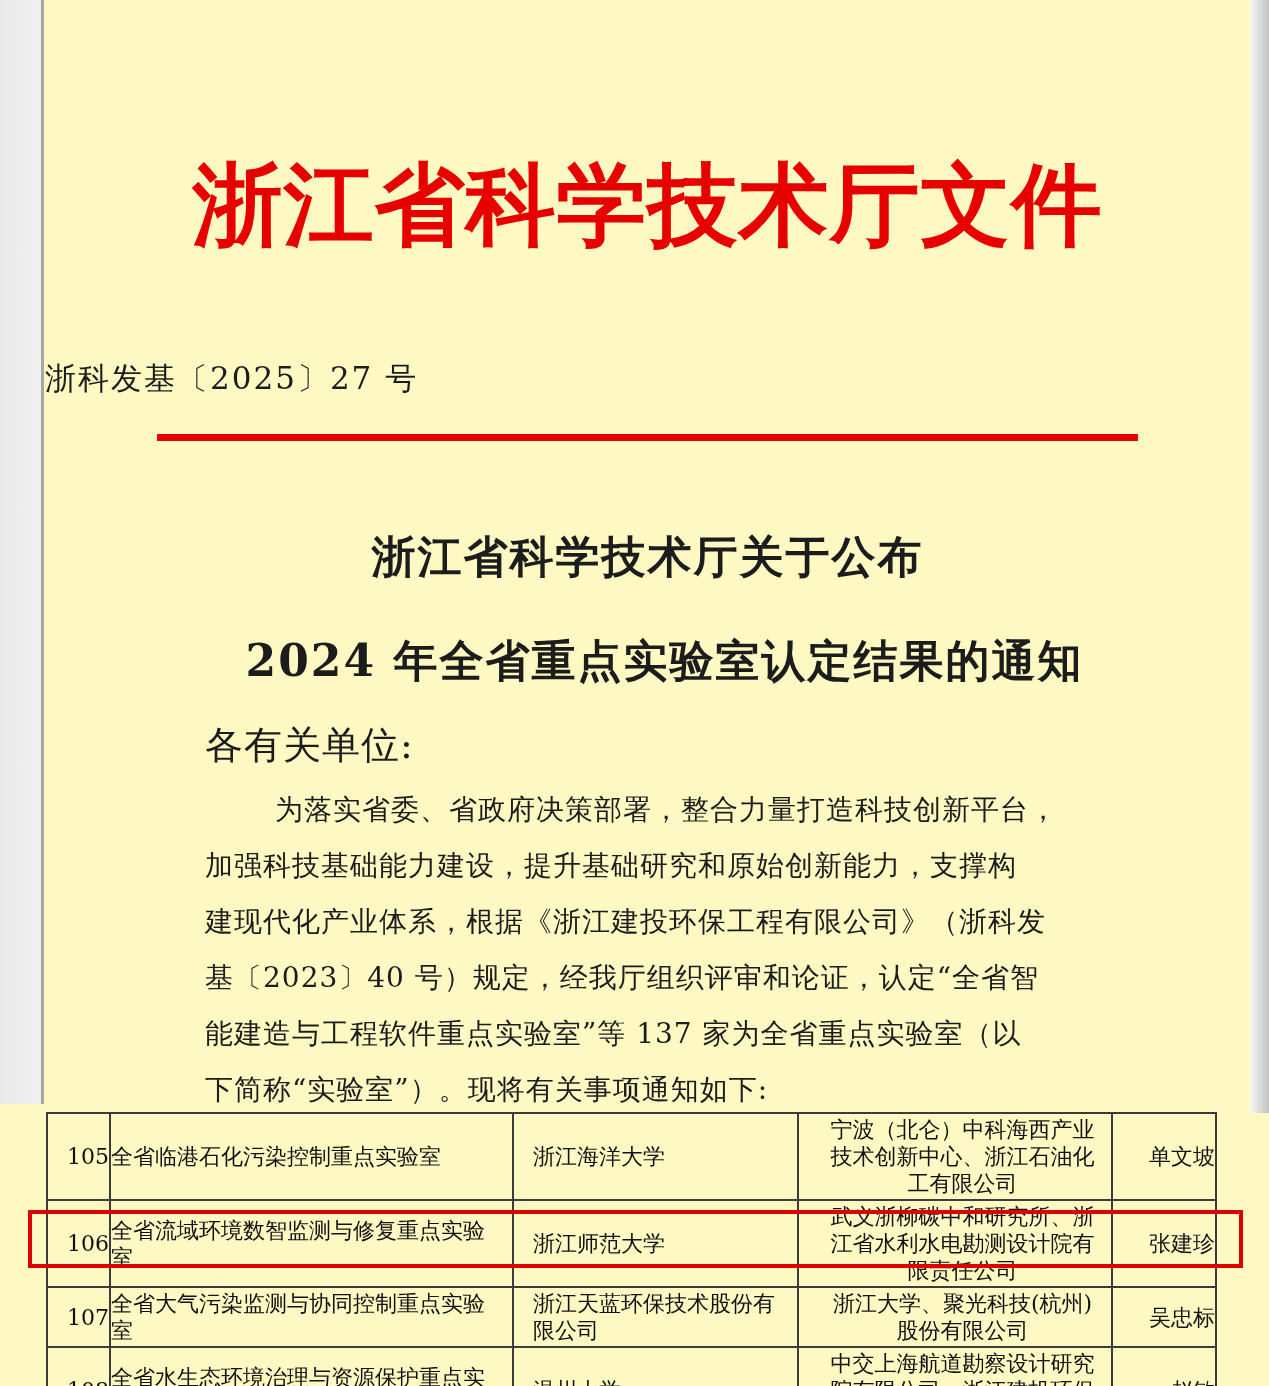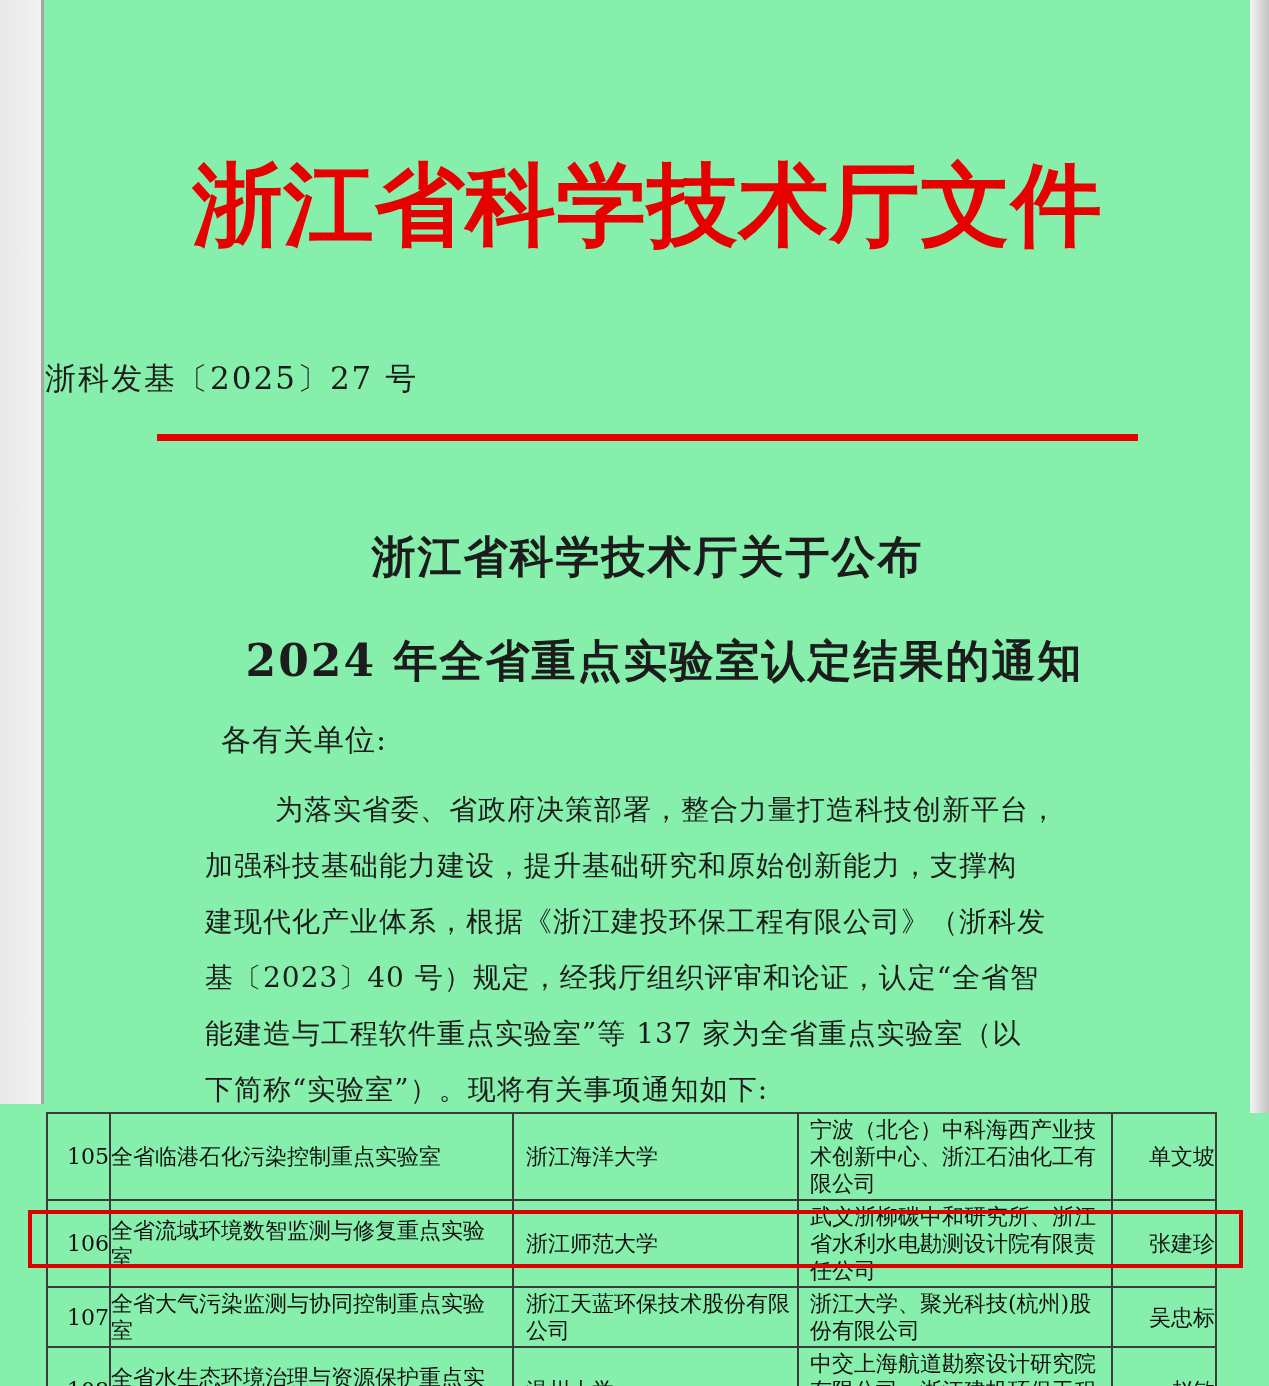--- a/index.html
+++ b/index.html
@@ -1,52 +1,52 @@
 <!DOCTYPE html>
 <html><head>
 <meta charset="utf-8">
 <style>
   html,body{margin:0;padding:0;background:#fff;}
   .screen{
-    position:relative;width:1269px;height:1386px;background:#86efac;overflow:hidden;
+    position:relative;width:1269px;height:1386px;background:#fef9c3;overflow:hidden;
     font-family:"DejaVu Serif","Liberation Serif",serif;color:#1c1c1c;
   }
   
   .edge-left{position:absolute;left:0;top:0;width:41px;height:1104px;
     background:linear-gradient(to right,#e9e9e9,#f1f1f1);border-right:3px solid #a6a6a6;}
   .edge-right{position:absolute;right:0;top:0;width:19px;height:1113px;
     background:linear-gradient(to right,#f5f5f5,#c2c2c2);}
   .doc{position:absolute;left:45px;top:0;width:1205px;height:1386px;}
 
   .red-title{position:absolute;top:148px;left:0;width:100%;text-align:center;
     font-size:90px;font-weight:900;letter-spacing:1px;line-height:1.25;}
   .doc-number{position:absolute;top:358px;left:0;width:100%;text-align:left;
     font-size:31px;letter-spacing:2px;}
   .red-rule{position:absolute;top:434px;left:112px;width:981px;height:7px;}
 
   .notice-title{position:absolute;left:0;width:100%;text-align:center;
     font-size:44px;font-weight:bold;letter-spacing:2px;}
   .notice-title.l1{top:528px;}
   .notice-title.l2{top:632px;padding-left:17px;}
 
-  .salutation{position:absolute;top:720px;left:160px;font-size:30px;letter-spacing:1px;margin-left:16px;}
+  .salutation{position:absolute;top:720px;left:160px;font-size:38px;letter-spacing:1px;}
   .body-block{position:absolute;top:782px;left:160px;width:950px;}
   .body-line{height:56px;line-height:56px;font-size:28px;letter-spacing:1px;white-space:nowrap;}
   .body-line.first{text-indent:70px;}
 
   
   .result-table{position:absolute;left:46px;top:1112px;border-collapse:collapse;table-layout:fixed;
     width:1169px;font-size:22px;line-height:27px;}
   .result-table td{border:2px solid #3c3c3c;padding:2px 0;vertical-align:middle;
     font-family:"DejaVu Serif","Liberation Serif",serif;color:#111;}
   .result-table tr{height:54px;}
   td.c-no{text-align:right;}
   td.c-lab{text-align:left;padding-right:6px;}
-  td.c-host{text-align:left;padding-left:12px;padding-right:6px;}
-  td.c-partners{text-align:left;padding-left:11px;padding-right:8px;margin-top:30px;}
+  td.c-host{text-align:left;padding-left:19px;padding-right:6px;}
+  td.c-partners{text-align:center;padding-left:23px;padding-right:8px;margin-top:30px;}
   td.c-director{text-align:right;}
 
   .highlight-box{position:absolute;left:28px;top:1210px;width:1215px;height:58px;
     border:4px solid #dd0000;box-sizing:border-box;background:transparent;}
 
   .page-number{position:absolute;left:85px;top:1401px;font-size:18px;letter-spacing:4px;}
 </style>
 </head>
 <body>
 

